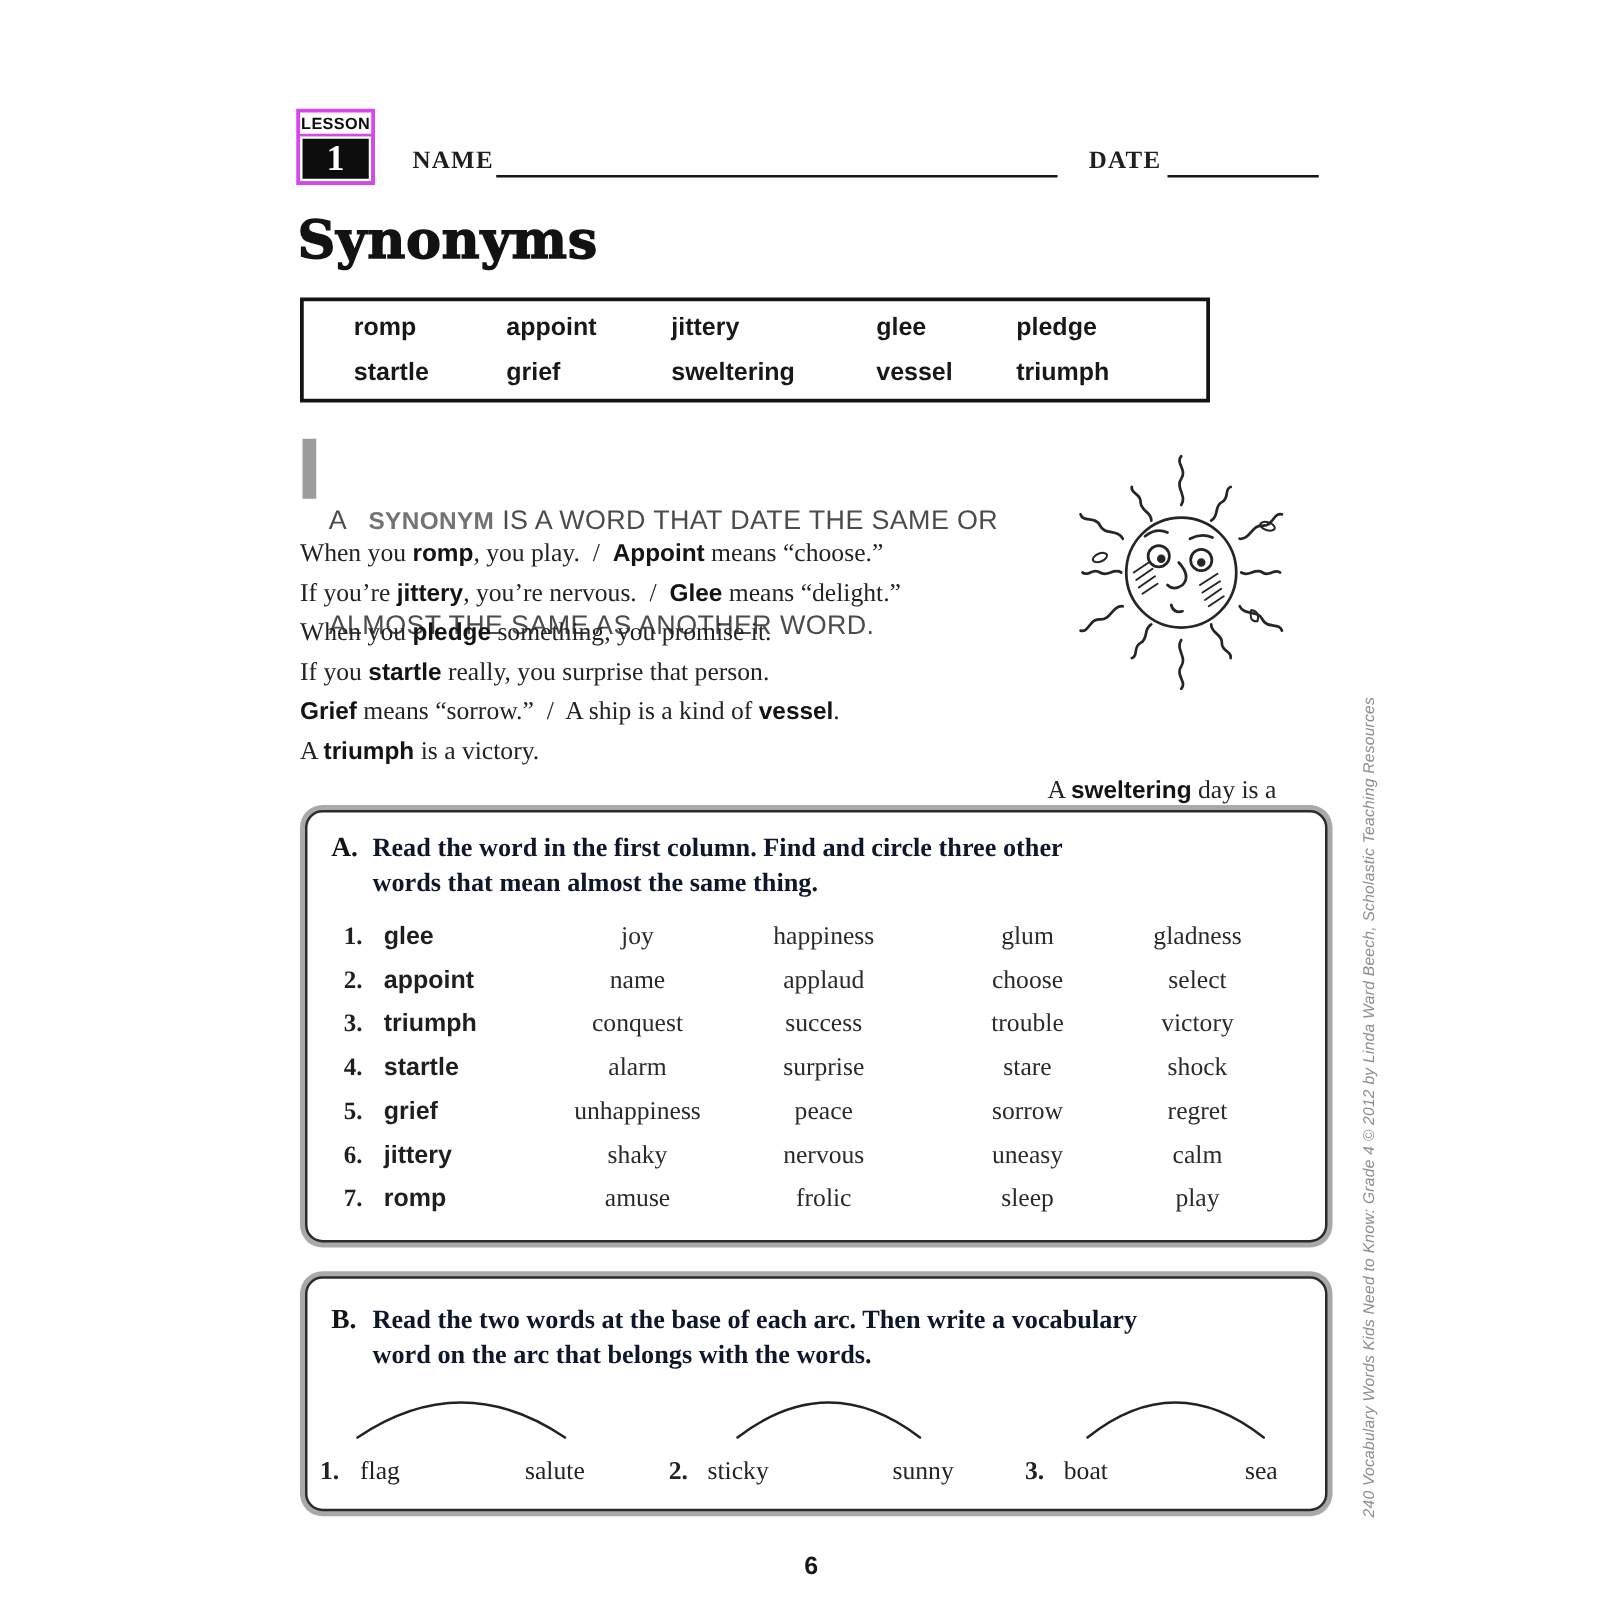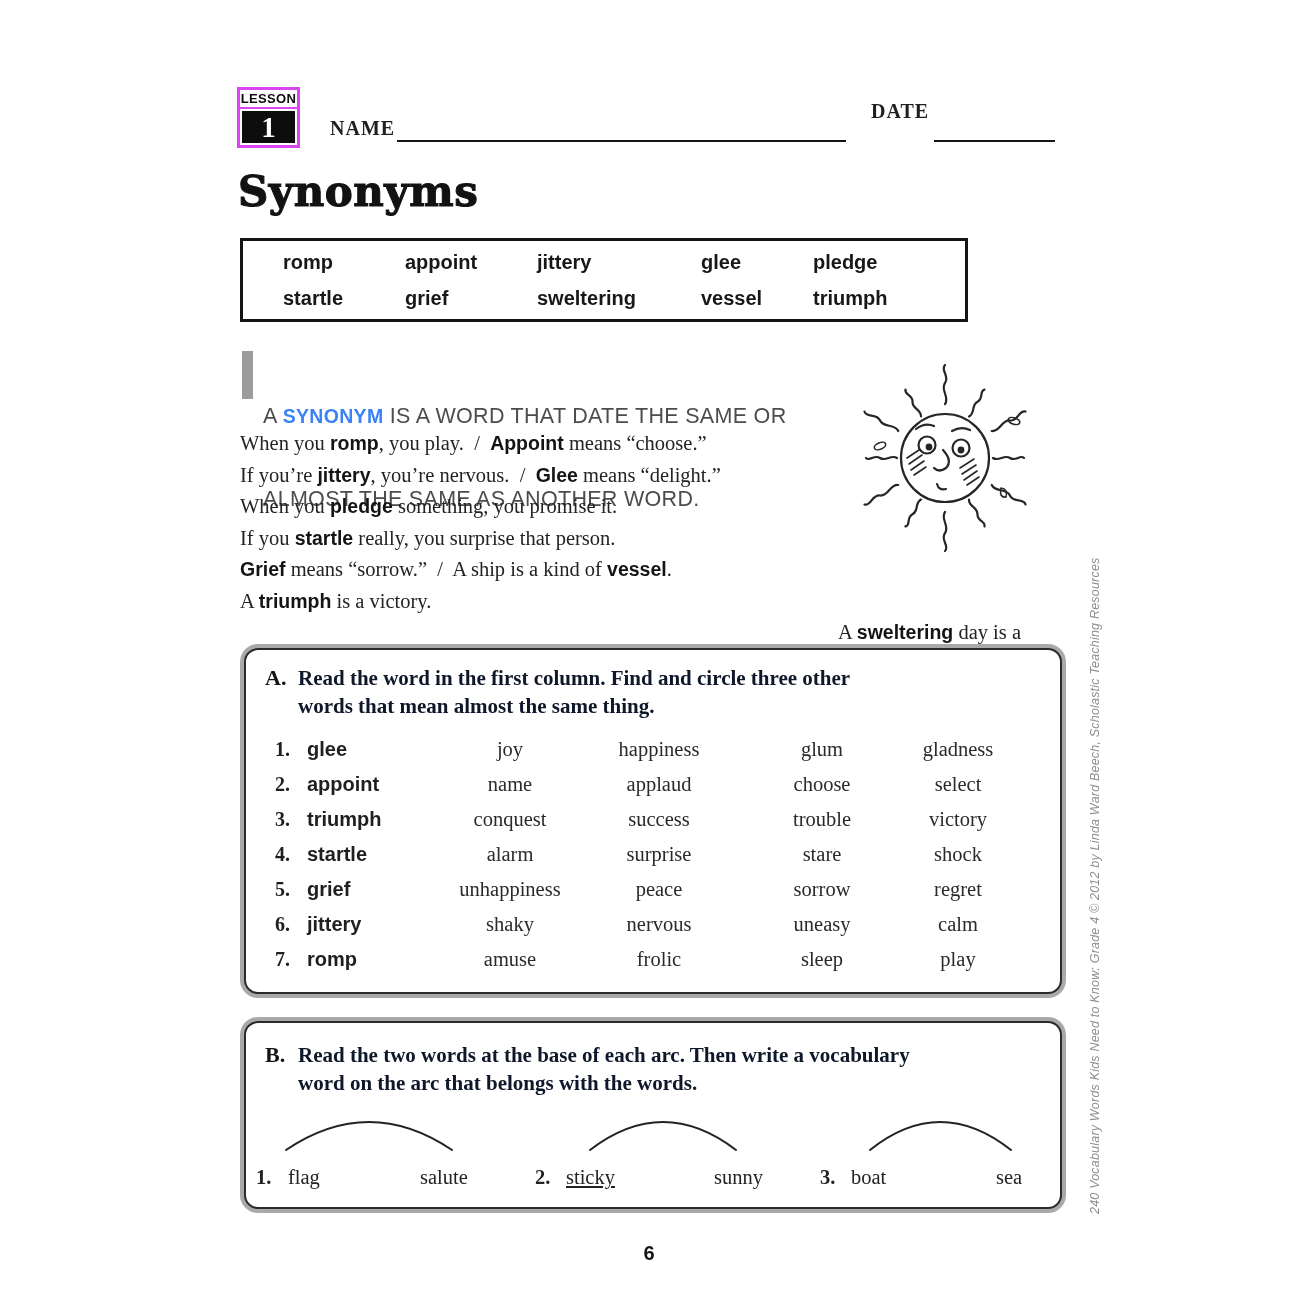--- a/index.html
+++ b/index.html
@@ -20,42 +20,42 @@
   .lesson-num {
     position:absolute; left:3px; right:3px; top:22px; bottom:3px; background:#0d0d0d;
     border:2px solid #ffffff; color:#ffffff; display:flex; align-items:center; justify-content:center;
     font-family:"Liberation Serif", serif; font-weight:700; font-size:29px;
   }
 
   
   .name-label, .date-label { font-weight:700; font-size:20px; letter-spacing:1px; }
   .name-label { left:330px; top:117px; }
   .name-line  { left:397px; top:116px; width:449px; height:24px; border-bottom:2px solid #161616; }
-  .date-label { left:871px; top:100px; }
+  .date-label { left:871px; top:117px; }
   .date-line  { left:934px; top:116px; width:121px; height:24px; border-bottom:2px solid #161616; }
 
   
   .page-title {
     left:238px; top:167px; font-family:"DejaVu Serif", serif; font-weight:700;
     font-size:42px; letter-spacing:0.5px; color:#121212; -webkit-text-stroke:1.1px #121212;
   }
 
   
   .word-box { left:240px; top:238px; width:722px; height:78px; border:3px solid #141414; }
   .wb-word { position:absolute; font-family:"Liberation Sans", sans-serif; font-weight:700; font-size:20px; color:#181818; }
   .wb-r0 { top:10px; } .wb-r1 { top:46px; }
   .wb-c0 { left:40px; } .wb-c1 { left:162px; } .wb-c2 { left:294px; } .wb-c3 { left:458px; } .wb-c4 { left:570px; }
 
   
   .def-bar { left:242px; top:351px; width:11px; height:48px; background:#9c9c9c; }
   .def-text {
     left:263px; top:348px; font-family:"Liberation Sans", sans-serif; font-weight:400;
     font-size:21.5px; line-height:27.5px; color:#4c4c4c; letter-spacing:0.3px; white-space:pre;
   }
-  .def-text .bseg { color:#3b82f6; }
+  .def-text .bseg { color:#737373;margin-left:12px; }
 
   
   .intro { left:240px; top:428px; font-size:20.5px; line-height:31.5px; color:#232323; }
   .intro-line { white-space:pre-wrap; }
   .bseg { font-family:"Liberation Sans", sans-serif; font-weight:700; font-size:19.5px; color:#141414; }
 
   
   .sun-svg { left:850px; top:358px; }
   .sun-caption { left:838px; top:561px; font-size:20.5px; line-height:28.5px; color:#232323; white-space:pre; }
 
@@ -284,21 +284,21 @@
       <path d="M42,38 Q125,-18 208,38"></path>
       <path d="M346,38 Q419,-18 492,38"></path>
       <path d="M626,38 Q696,-18 767,38"></path>
     </g>
   </svg>
 
   <span class="abs b-word b-num" style="left:256px;">1.</span>
   <span class="abs b-word" style="left:288px;">flag</span>
   <span class="abs b-word" style="left:420px;">salute</span>
   <span class="abs b-word b-num" style="left:535px;">2.</span>
-  <span class="abs b-word" style="left:566px;text-decoration:underline;">sticky</span>
+  <span class="abs b-word" style="left:566px;">sticky</span>
   <span class="abs b-word" style="left:714px;">sunny</span>
   <span class="abs b-word b-num" style="left:820px;">3.</span>
   <span class="abs b-word" style="left:851px;">boat</span>
   <span class="abs b-word" style="left:996px;">sea</span>
 
   <div class="abs page-num">6</div>
   <div class="abs copyright">240 Vocabulary Words Kids Need to Know: Grade 4 © 2012 by Linda Ward Beech, Scholastic Teaching Resources</div>
 
 </div>
 

